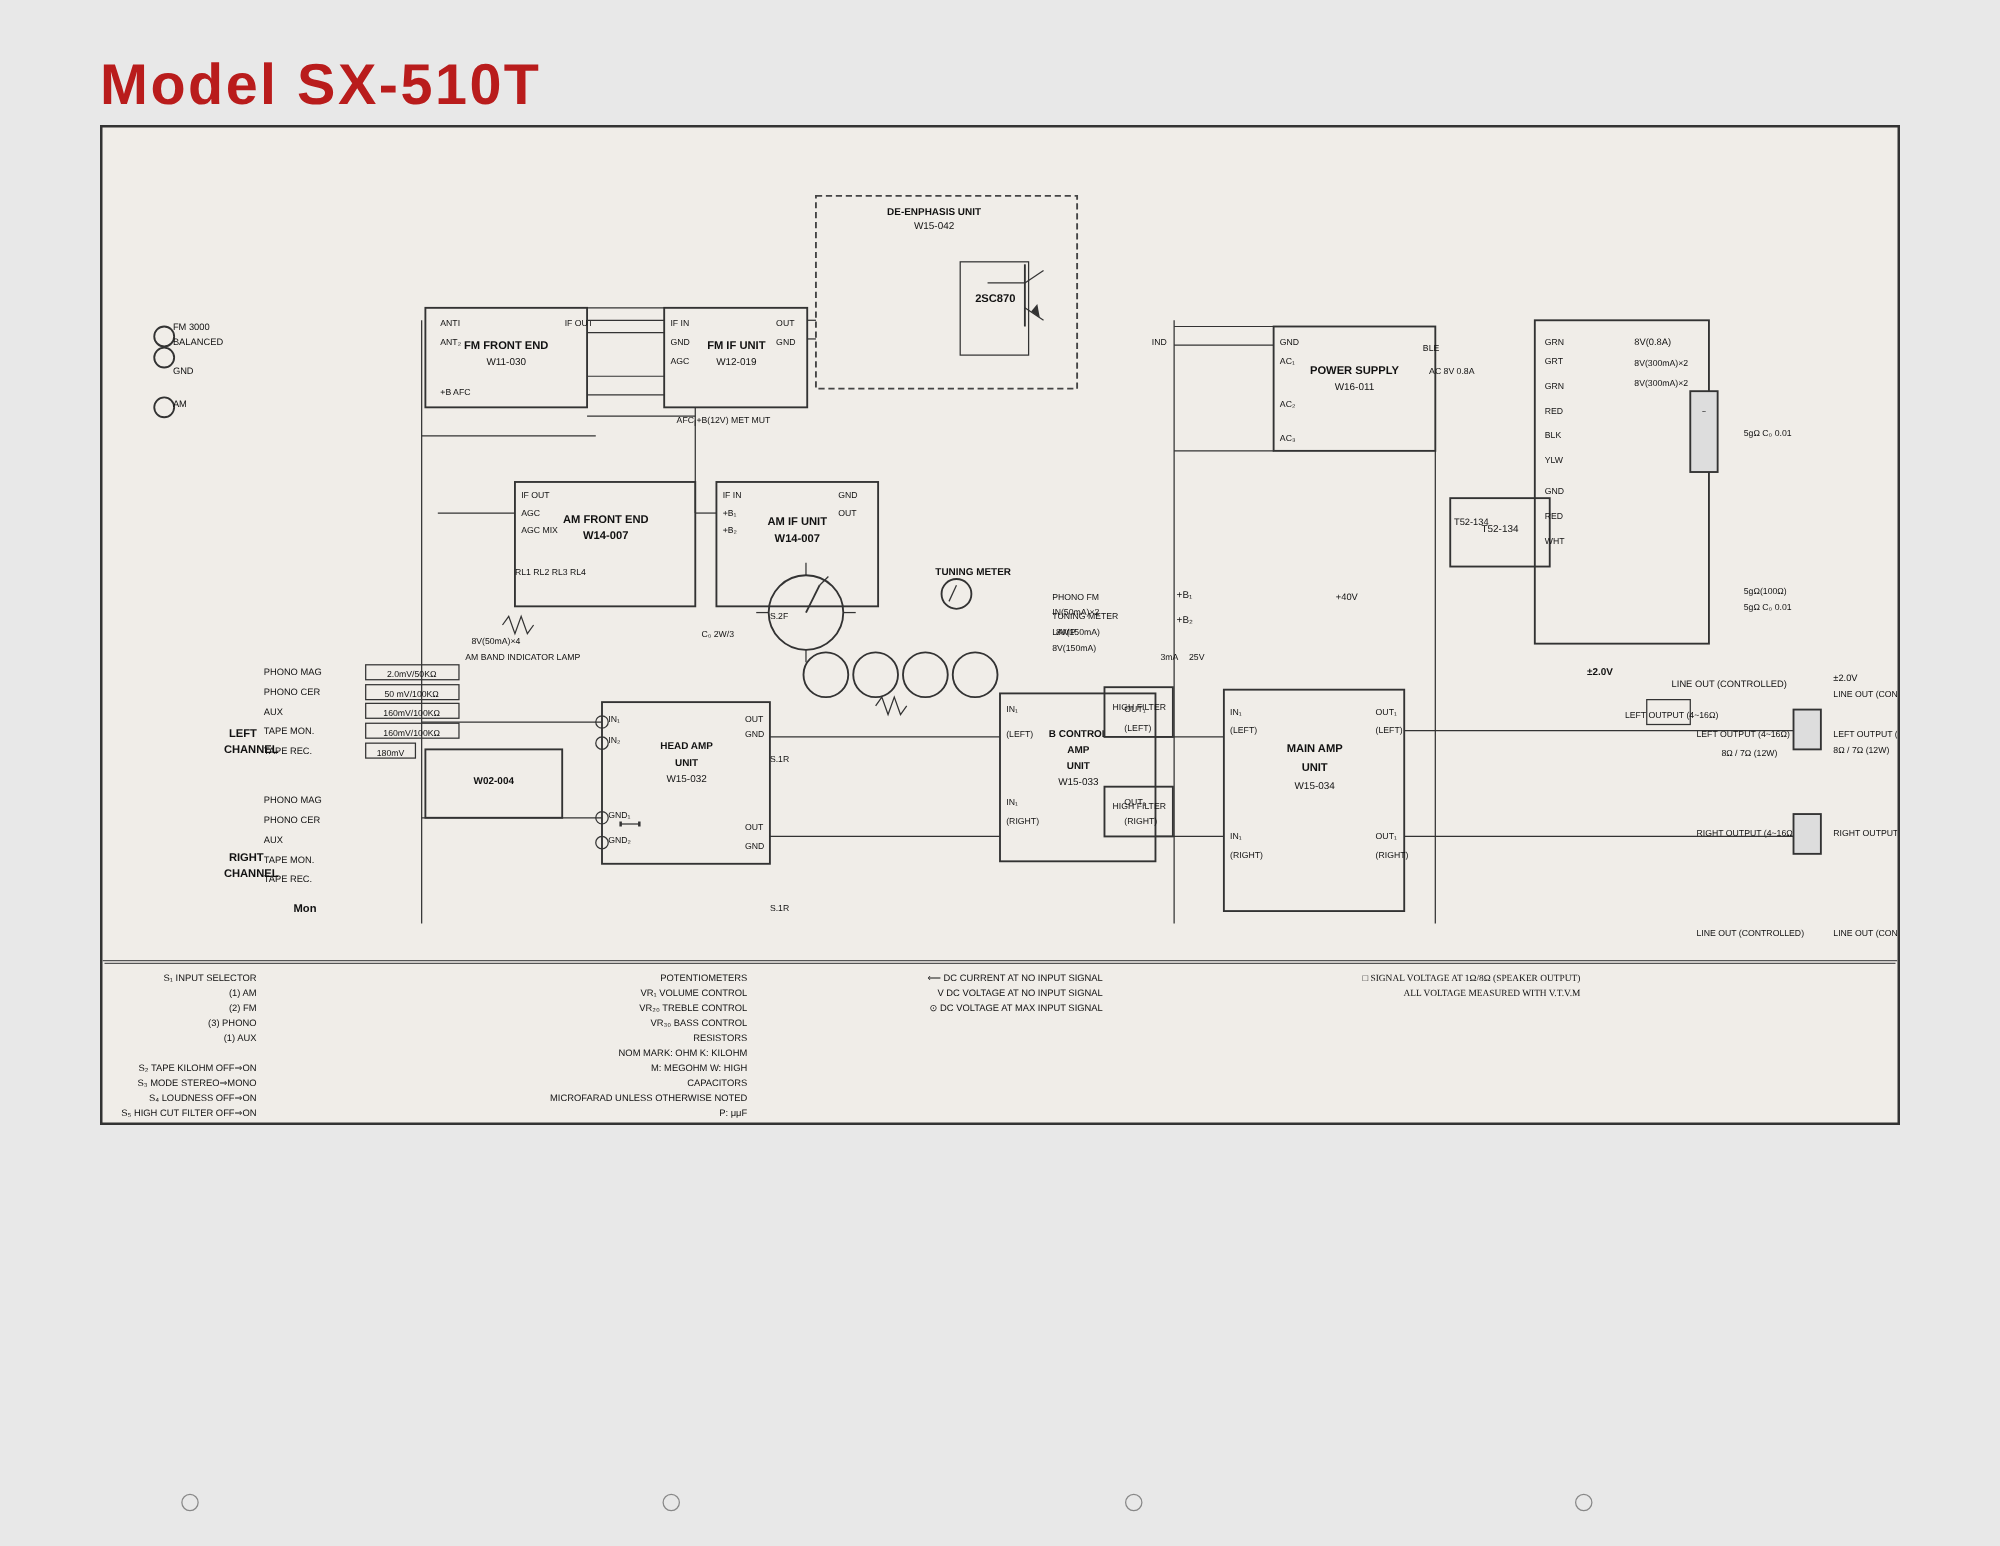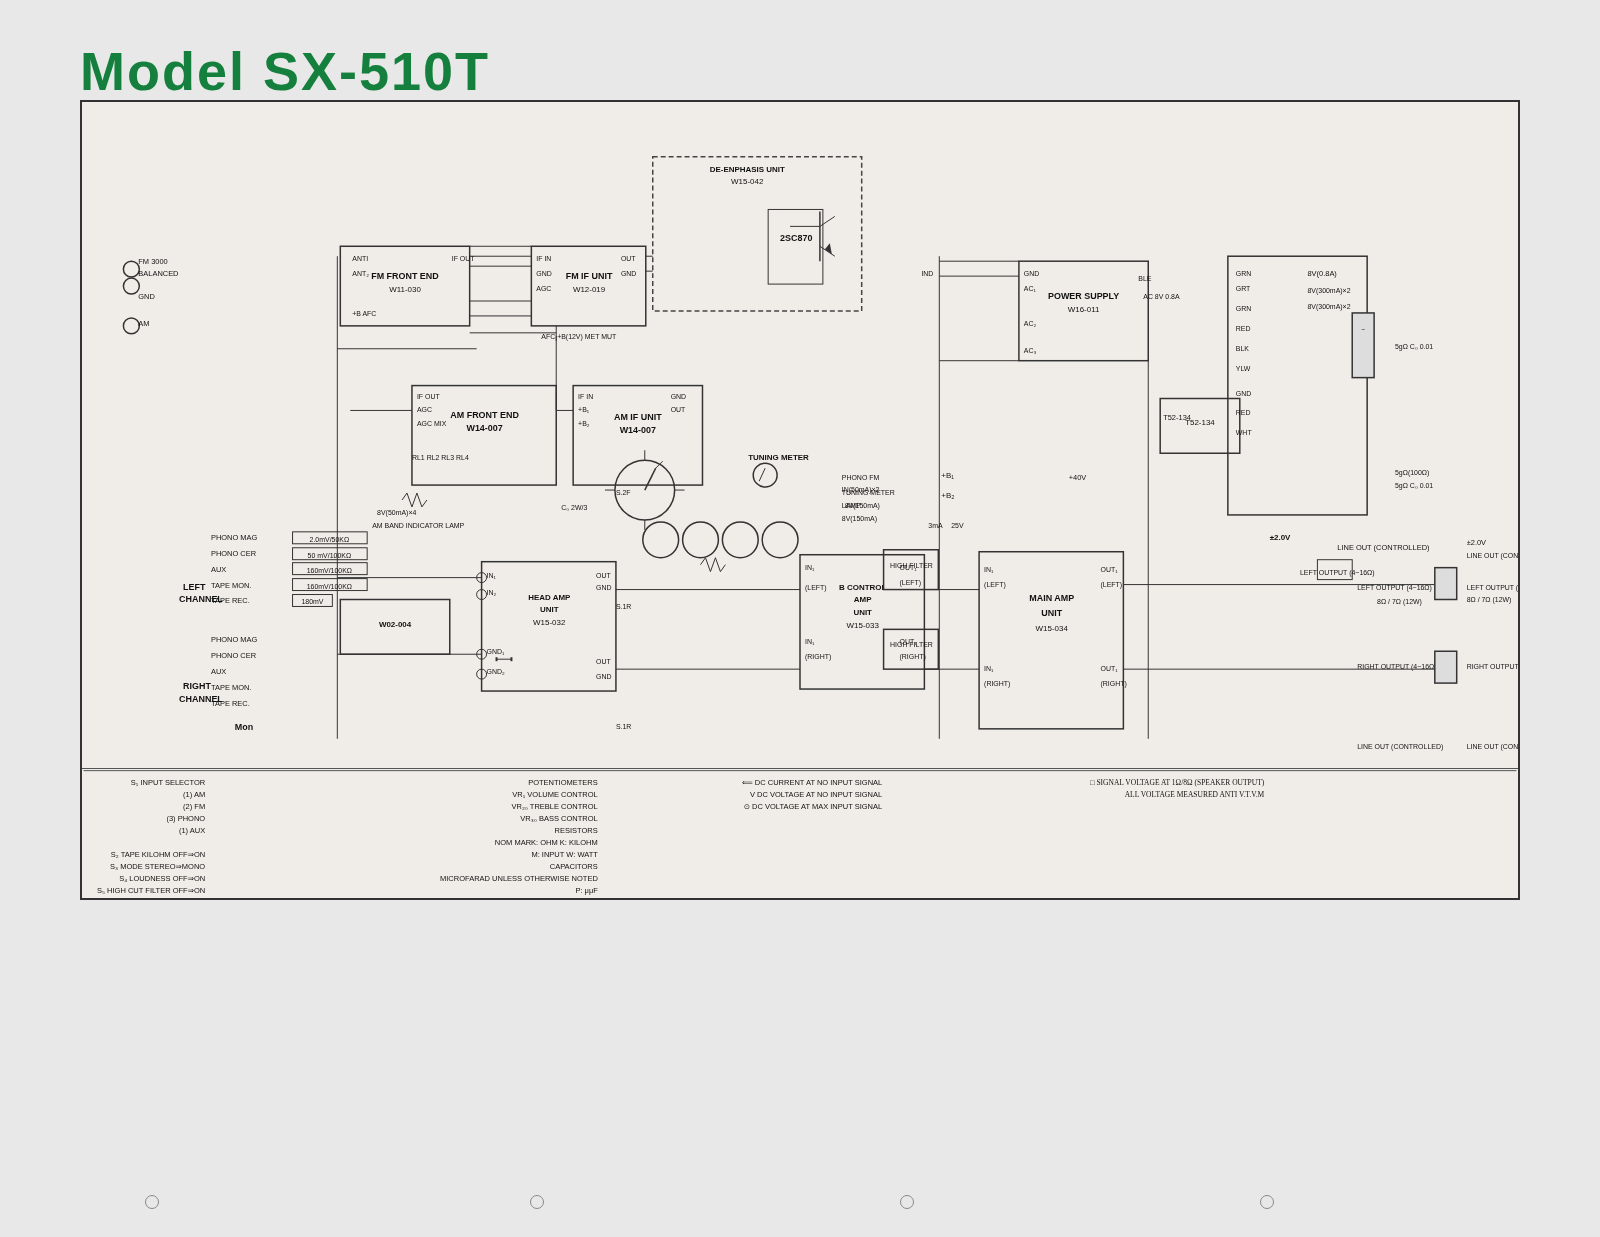--- a/index.html
+++ b/index.html
@@ -15,24 +15,24 @@
       width: 1600px;
       height: 1237px;
       position: relative;
     }
     .title-area {
       position: absolute;
       top: 40px;
       left: 80px;
     }
     .model-text {
-      font-size: 54px;
+      font-size: 46px;
       font-weight: bold;
       letter-spacing: 2px;
-      color: #15803d;
+      color: #b91c1c;
     }
     .schematic-border {
       position: absolute;
       top: 100px;
       left: 80px;
       width: 1440px;
       height: 800px;
       border: 2px solid #333;
       background: #f0ede8;
       overflow: hidden;
@@ -404,35 +404,35 @@
 
       </div>
 
       <div class="legend-col" style="left:330px; top:8px;margin-left:28px;">
         <div>POTENTIOMETERS</div>
         <div>VR₁  VOLUME CONTROL</div>
         <div>VR₂₀  TREBLE CONTROL</div>
         <div>VR₃₀  BASS CONTROL</div>
         <div>RESISTORS</div>
         <div>NOM MARK: OHM  K: KILOHM</div>
-        <div>M: INPUT  W: WATT</div>
+        <div>M: MEGOHM  W: HIGH</div>
         <div>CAPACITORS</div>
         <div>MICROFARAD UNLESS OTHERWISE NOTED</div>
         <div>P: μμF</div>
       </div>
 
       <div class="legend-col" style="left:660px; top:8px;">
         <div>⟸  DC CURRENT AT NO INPUT SIGNAL</div>
         <div>V  DC VOLTAGE AT NO INPUT SIGNAL</div>
         <div>⊙  DC VOLTAGE AT MAX INPUT SIGNAL</div>
       </div>
 
       <div class="legend-col" style="left:1008px; top:8px;font-family:Liberation Serif, serif;">
         <div>□  SIGNAL VOLTAGE AT 1Ω/8Ω (SPEAKER OUTPUT)</div>
-        <div>ALL VOLTAGE MEASURED ANTI V.T.V.M</div>
+        <div>ALL VOLTAGE MEASURED WITH V.T.V.M</div>
       </div>
     </div>
 
   </div>
 
   <div class="punch-mark" style="left:145px; top:1195px;"></div>
   <div class="punch-mark" style="left:530px; top:1195px;"></div>
   <div class="punch-mark" style="left:900px; top:1195px;"></div>
   <div class="punch-mark" style="left:1260px; top:1195px;"></div>
 

